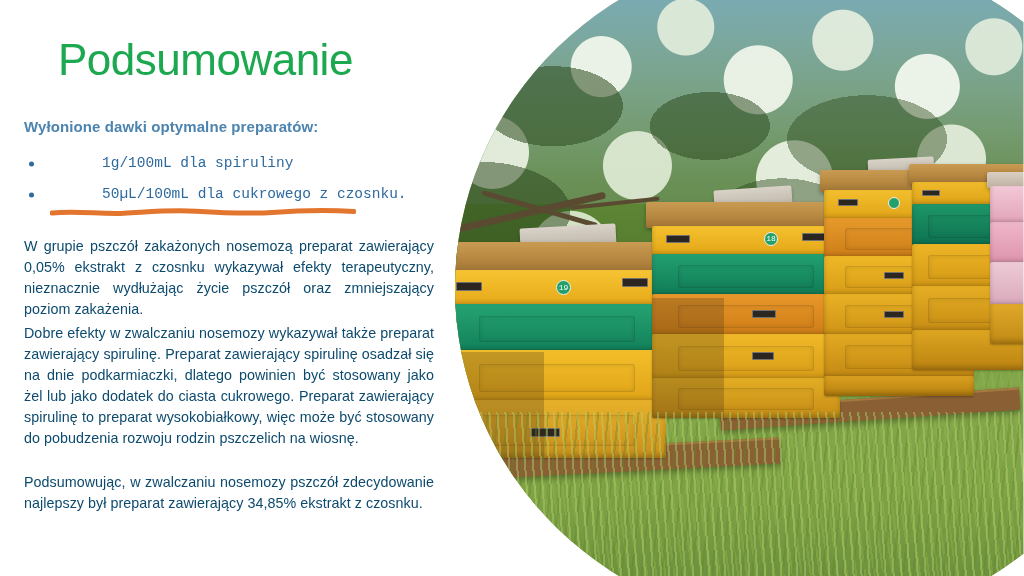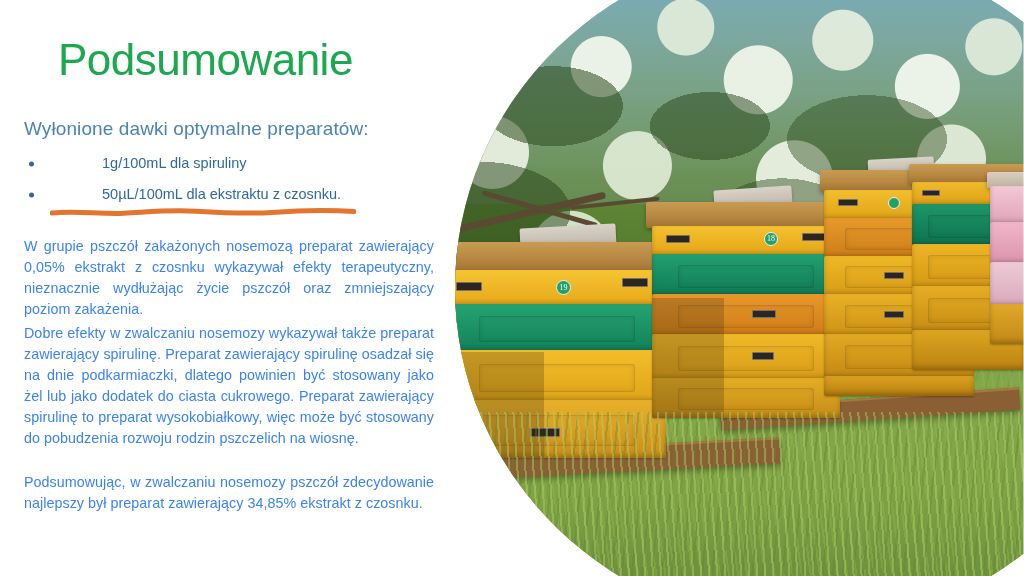--- a/index.html
+++ b/index.html
@@ -32,38 +32,40 @@
     font-weight: 400;
     letter-spacing: -0.5px;
     color: #1BA84F;
     line-height: 1.1;
     white-space: nowrap;
   }
 
   .intro-line {
     position: absolute;
     left: 24px; top: 118px;
-    font-size: 19px;
+    font-size: 15px;
     color: #4C84B0;
     letter-spacing: 0.1px;
+    font-weight: bold;
   }
 
   .bullet-list {
     position: absolute;
     left: 24px; top: 148px;
     width: 410px;
     list-style: none;
   }
   .bullet-item {
     position: relative;
     font-size: 14.5px;
     color: #2E6A9E;
     height: 31px;
     line-height: 31px;
     padding-left: 78px;
+    font-family: Liberation Mono, monospace;
   }
   .bullet-item .dot {
     position: absolute;
     left: 5px; top: 50%;
     transform: translateY(-50%);
     width: 5px; height: 5px;
     border-radius: 50%;
     background: #2E6A9E;
   }
 
@@ -73,21 +75,21 @@
     width: 306px; height: 14px;
     overflow: visible;
   }
 
   .body-block {
     position: absolute;
     left: 24px;
     width: 410px;
     font-size: 14.3px;
     line-height: 21px;
-    color: #3b82f6;
+    color: #0c4a6e;
     text-align: justify;
     letter-spacing: 0.05px;
   }
   .p1 { top: 236px; }
   .p2 { top: 323px; }
   .p3 { top: 472px; }
 
   
   .photo-wrap {
     position: absolute;
@@ -207,21 +209,21 @@
   }
   .tag {
     position: absolute;
     border-radius: 50%;
     background: #23A06A;
     border: 1.5px solid #EFEFEF;
     color: #fff;
     font-size: 8px;
     line-height: 1;
     display: flex; align-items: center; justify-content: center;
-    font-family: Liberation Serif, serif;
+    font-family: Liberation Mono, monospace;
     text-align: center;
   }
   .entrance {
     position: absolute;
     background: #2C2621;
     border: 1px solid rgba(255,255,255,0.35);
     border-radius: 1px;
   }
   .shadow-wash {
     position: absolute;
@@ -364,21 +366,21 @@
 
     <p class="intro-line">Wyłonione dawki optymalne preparatów:</p>
 
     <ul class="bullet-list">
       <li class="bullet-item">
         <span class="dot"></span>
         <span>1g/100mL dla spiruliny</span>
       </li>
       <li class="bullet-item">
         <span class="dot"></span>
-        <span>50µL/100mL dla ekstraktu z czosnku.</span>
+        <span>50µL/100mL dla cukrowego z czosnku.</span>
       </li>
     </ul>
 
     <div class="divider">
       <svg width="306" height="14" viewBox="0 0 306 14" preserveAspectRatio="none">
         <path d="M2,8 C26,5.2 50,9.4 74,8.2 C98,7.0 120,4.6 146,6.2 C172,7.8 196,9.2 222,7.4 C248,5.6 276,5.0 304,6.4" fill="none" stroke="#E2762F" stroke-width="5" stroke-linecap="round"></path>
       </svg>
     </div>
 
     <p class="body-block p1">W grupie pszczół zakażonych nosemozą preparat zawierający 0,05% ekstrakt z czosnku wykazywał efekty terapeutyczny, nieznacznie wydłużając życie pszczół oraz zmniejszający poziom zakażenia.</p>

